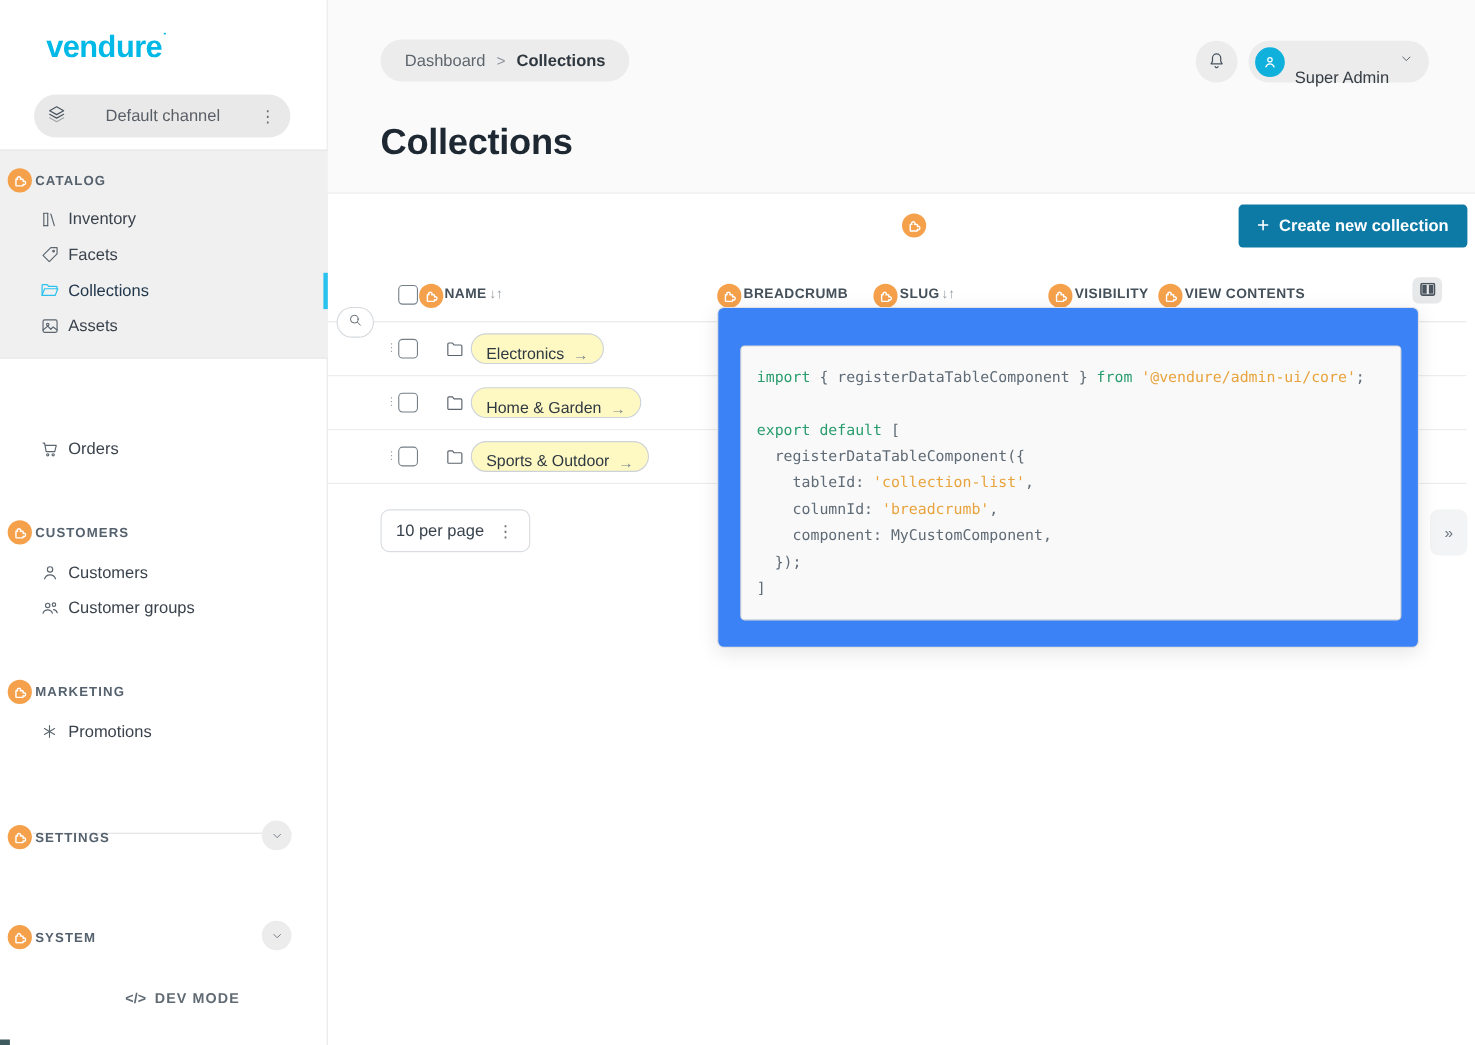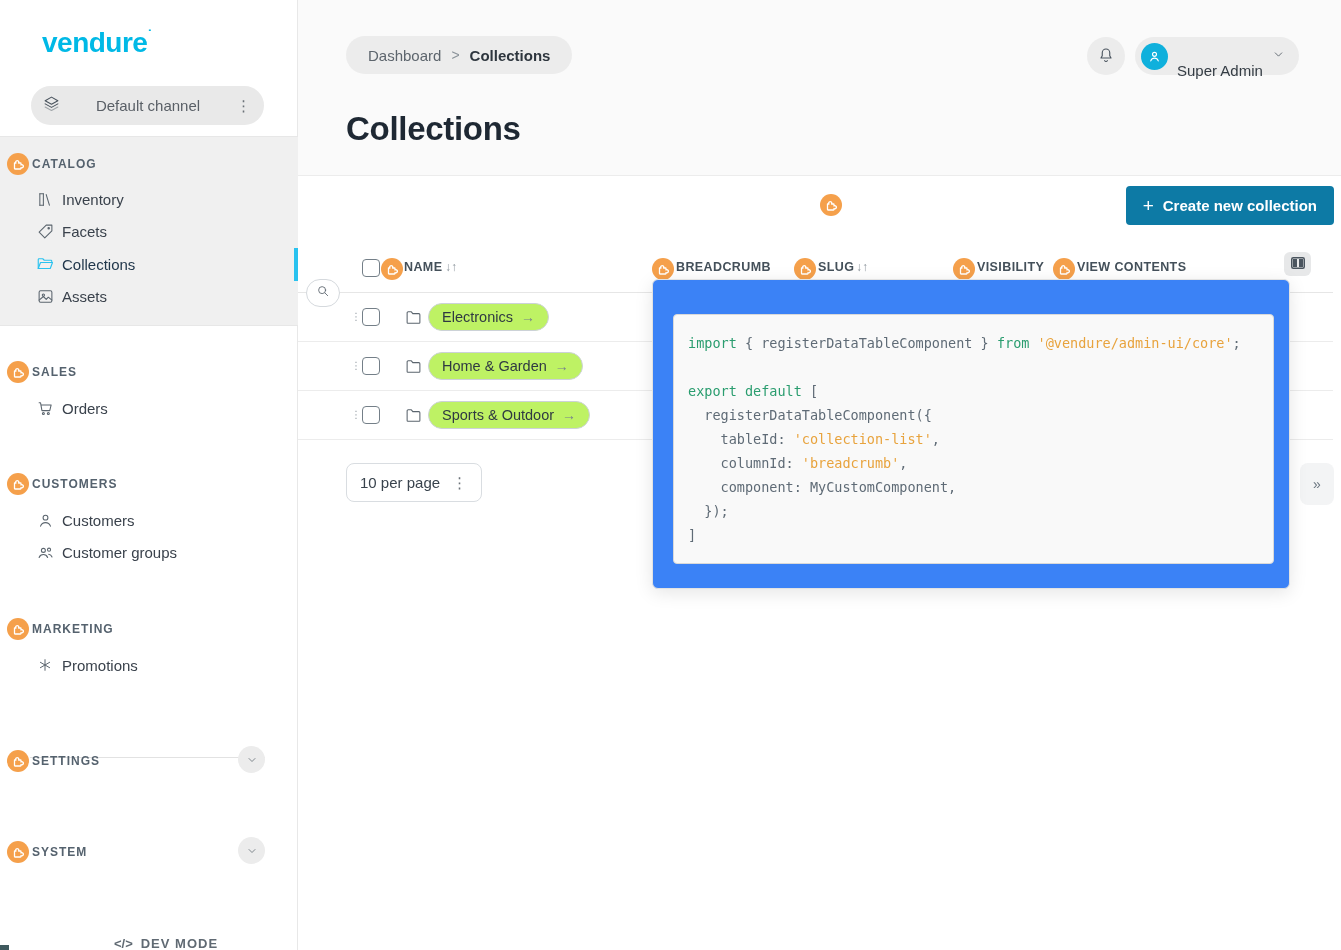--- a/index.html
+++ b/index.html
@@ -21,21 +21,21 @@
   .ext-badge svg { display:block; }
   .nav-item { position:absolute; left:0; width:294px; height:32px; display:flex; align-items:center; cursor:pointer; }
   .nav-item .nav-ico { position:absolute; left:36px; width:18px; height:18px; display:flex; align-items:center; justify-content:center; }
   .nav-item .nav-label { position:absolute; left:62px; font-size:15px; color:#3a424c; }
   .nav-item.active .nav-label { color:#21374b; font-weight:500; }
   .active-bar { position:absolute; left:294px; top:248px; width:4px; height:33px; background:#29c2ef; }
   .side-divider { position:absolute; left:30px; top:757px; width:235px; height:1px; background:#e2e2e2; }
   .collapse-row { position:absolute; left:0; width:298px; height:28px; }
   .collapse-row .sec-label { position:absolute; left:32px; top:6px; font-size:12px; font-weight:600; letter-spacing:1px; color:#55626e; }
   .chev-btn { position:absolute; right:33px; top:-2px; width:27px; height:27px; border-radius:50%; background:#ececec; border:none; display:flex; align-items:center; justify-content:center; cursor:pointer; }
-  .devmode { position:absolute; left:0; top:936px; width:332px; text-align:center; font-size:13px; letter-spacing:1px; color:#606a73; font-weight:600; }
+  .devmode { position:absolute; left:0; top:900px; width:332px; text-align:center; font-size:13px; letter-spacing:1px; color:#606a73; font-weight:600; }
   .devmode .code-glyph { font-weight:700; margin-right:8px; letter-spacing:0; }
   .corner-artifact { position:absolute; left:0; top:945px; width:9px; height:5px; background:#3f5a5e; }
 
   
   .main-header { position:absolute; left:298px; top:0; width:1043px; height:176px; background:#fafafa; border-bottom:1px solid #ececec; }
   .breadcrumb-pill { position:absolute; left:48px; top:36px; height:38px; background:#ececec; border-radius:19px; display:flex; align-items:center; padding:0 22px; gap:10px; }
   .crumb { font-size:15px; color:#5d656d; cursor:pointer; }
   .crumb.current { color:#2e363e; font-weight:600; cursor:default; }
   .crumb-sep { color:#8a9299; font-size:14px; }
   .bell-btn { position:absolute; left:789px; top:37px; width:38px; height:38px; border-radius:50%; background:#ececec; border:none; display:flex; align-items:center; justify-content:center; cursor:pointer; }
@@ -56,21 +56,21 @@
   .th-badge { top:13px; }
   .checkbox { width:18px; height:18px; border:1.5px solid #747f88; border-radius:4px; background:#fff; cursor:pointer; }
   .head-checkbox { position:absolute; left:64px; top:14px; }
   .cols-btn { position:absolute; left:986px; top:7px; width:27px; height:24px; background:#e7e8e9; border:none; border-radius:6px; display:flex; align-items:center; justify-content:center; cursor:pointer; }
   .search-pill { position:absolute; left:306px; top:279px; width:34px; height:28px; background:#fff; border:1px solid #d5d9dd; border-radius:14px; display:flex; align-items:center; justify-content:center; cursor:pointer; z-index:3; }
   .rows { position:absolute; left:298px; top:293px; width:1035px; }
   .t-row { position:relative; height:49px; border-bottom:1px solid #ececec; }
   .drag-handle { position:absolute; left:53px; top:17px; color:#9aa2a9; font-size:10px; letter-spacing:-2px; line-height:14px; cursor:grab; }
   .row-checkbox { position:absolute; left:64px; top:15px; }
   .row-folder { position:absolute; left:107px; top:16px; }
-  .name-chip { position:absolute; left:130px; top:10px; height:28px; border:1px solid #ccd2d7; border-radius:15px; background:#bef264; display:flex; align-items:center; padding:0 13px; gap:8px; font-size:14.5px; color:#2f3942; cursor:pointer; }
+  .name-chip { position:absolute; left:130px; top:10px; height:28px; border:1px solid #ccd2d7; border-radius:15px; background:#fef9c3; display:flex; align-items:flex-end; padding:0 13px; gap:8px; font-size:14.5px; color:#2f3942; cursor:pointer; }
   .name-chip .chip-arrow { color:#76828c; font-size:14px; }
 
   
   .perpage-btn { position:absolute; left:346px; top:463px; height:39px; background:#fff; border:1px solid #d9dde1; border-radius:8px; display:flex; align-items:center; padding:0 13px; gap:12px; font-size:15px; color:#39434d; cursor:pointer; font-family:inherit; }
   .next-btn { position:absolute; left:1300px; top:463px; width:34px; height:42px; background:#f3f4f5; border:none; border-radius:8px; color:#6b7680; font-size:14px; cursor:pointer; }
 
   
   .popover { position:absolute; left:652px; top:279px; width:638px; height:310px; background:#3b82f6; border:1px solid #e2e2e2; border-radius:6px; box-shadow:0 4px 18px rgba(0,0,0,0.10); z-index:2; }
   .code-box { position:absolute; left:20px; top:34px; width:601px; background:#f9f9f9; border:1px solid #d9d9d9; border-radius:4px; padding:16px 14px; }
   .code-line { font-family:"DejaVu Sans Mono","Liberation Mono",monospace; font-size:13.5px; line-height:24px; color:#5f6b76; white-space:pre; }
@@ -147,28 +147,20 @@
           <svg class="icon gray" width="17" height="17" viewBox="0 0 24 24">
             <rect x="3" y="4" width="18" height="16" rx="2"></rect>
             <circle cx="9" cy="10" r="1.6"></circle>
             <path d="M3 17l6-5 4 4 3-3 5 4"></path>
           </svg>
         </span>
       <span class="nav-label">Assets</span>
     </div>
     <div class="active-bar"></div>
 
-    <div class="nav-section-head" style="top:360px;">
-      <span class="ext-badge">
-          <svg width="12" height="12" viewBox="0 0 24 24" fill="none" stroke="#fff" stroke-width="2.6" stroke-linejoin="round">
-            <path d="M5 10h3a3 3 0 1 1 5 0h4a1 1 0 0 1 1 1v3a3 3 0 1 1 0 5v2a1 1 0 0 1-1 1H6a1 1 0 0 1-1-1Z"></path>
-          </svg>
-        </span>
-      <span class="sec-label">SALES</span>
-    </div>
     <div class="nav-item" style="top:392px;">
       <span class="nav-ico">
           <svg class="icon gray" width="17" height="17" viewBox="0 0 24 24">
             <path d="M3 4h2l2 11h11l2-8H6"></path>
             <circle cx="9" cy="19" r="1.4"></circle>
             <circle cx="16" cy="19" r="1.4"></circle>
           </svg>
         </span>
       <span class="nav-label">Orders</span>
     </div>

